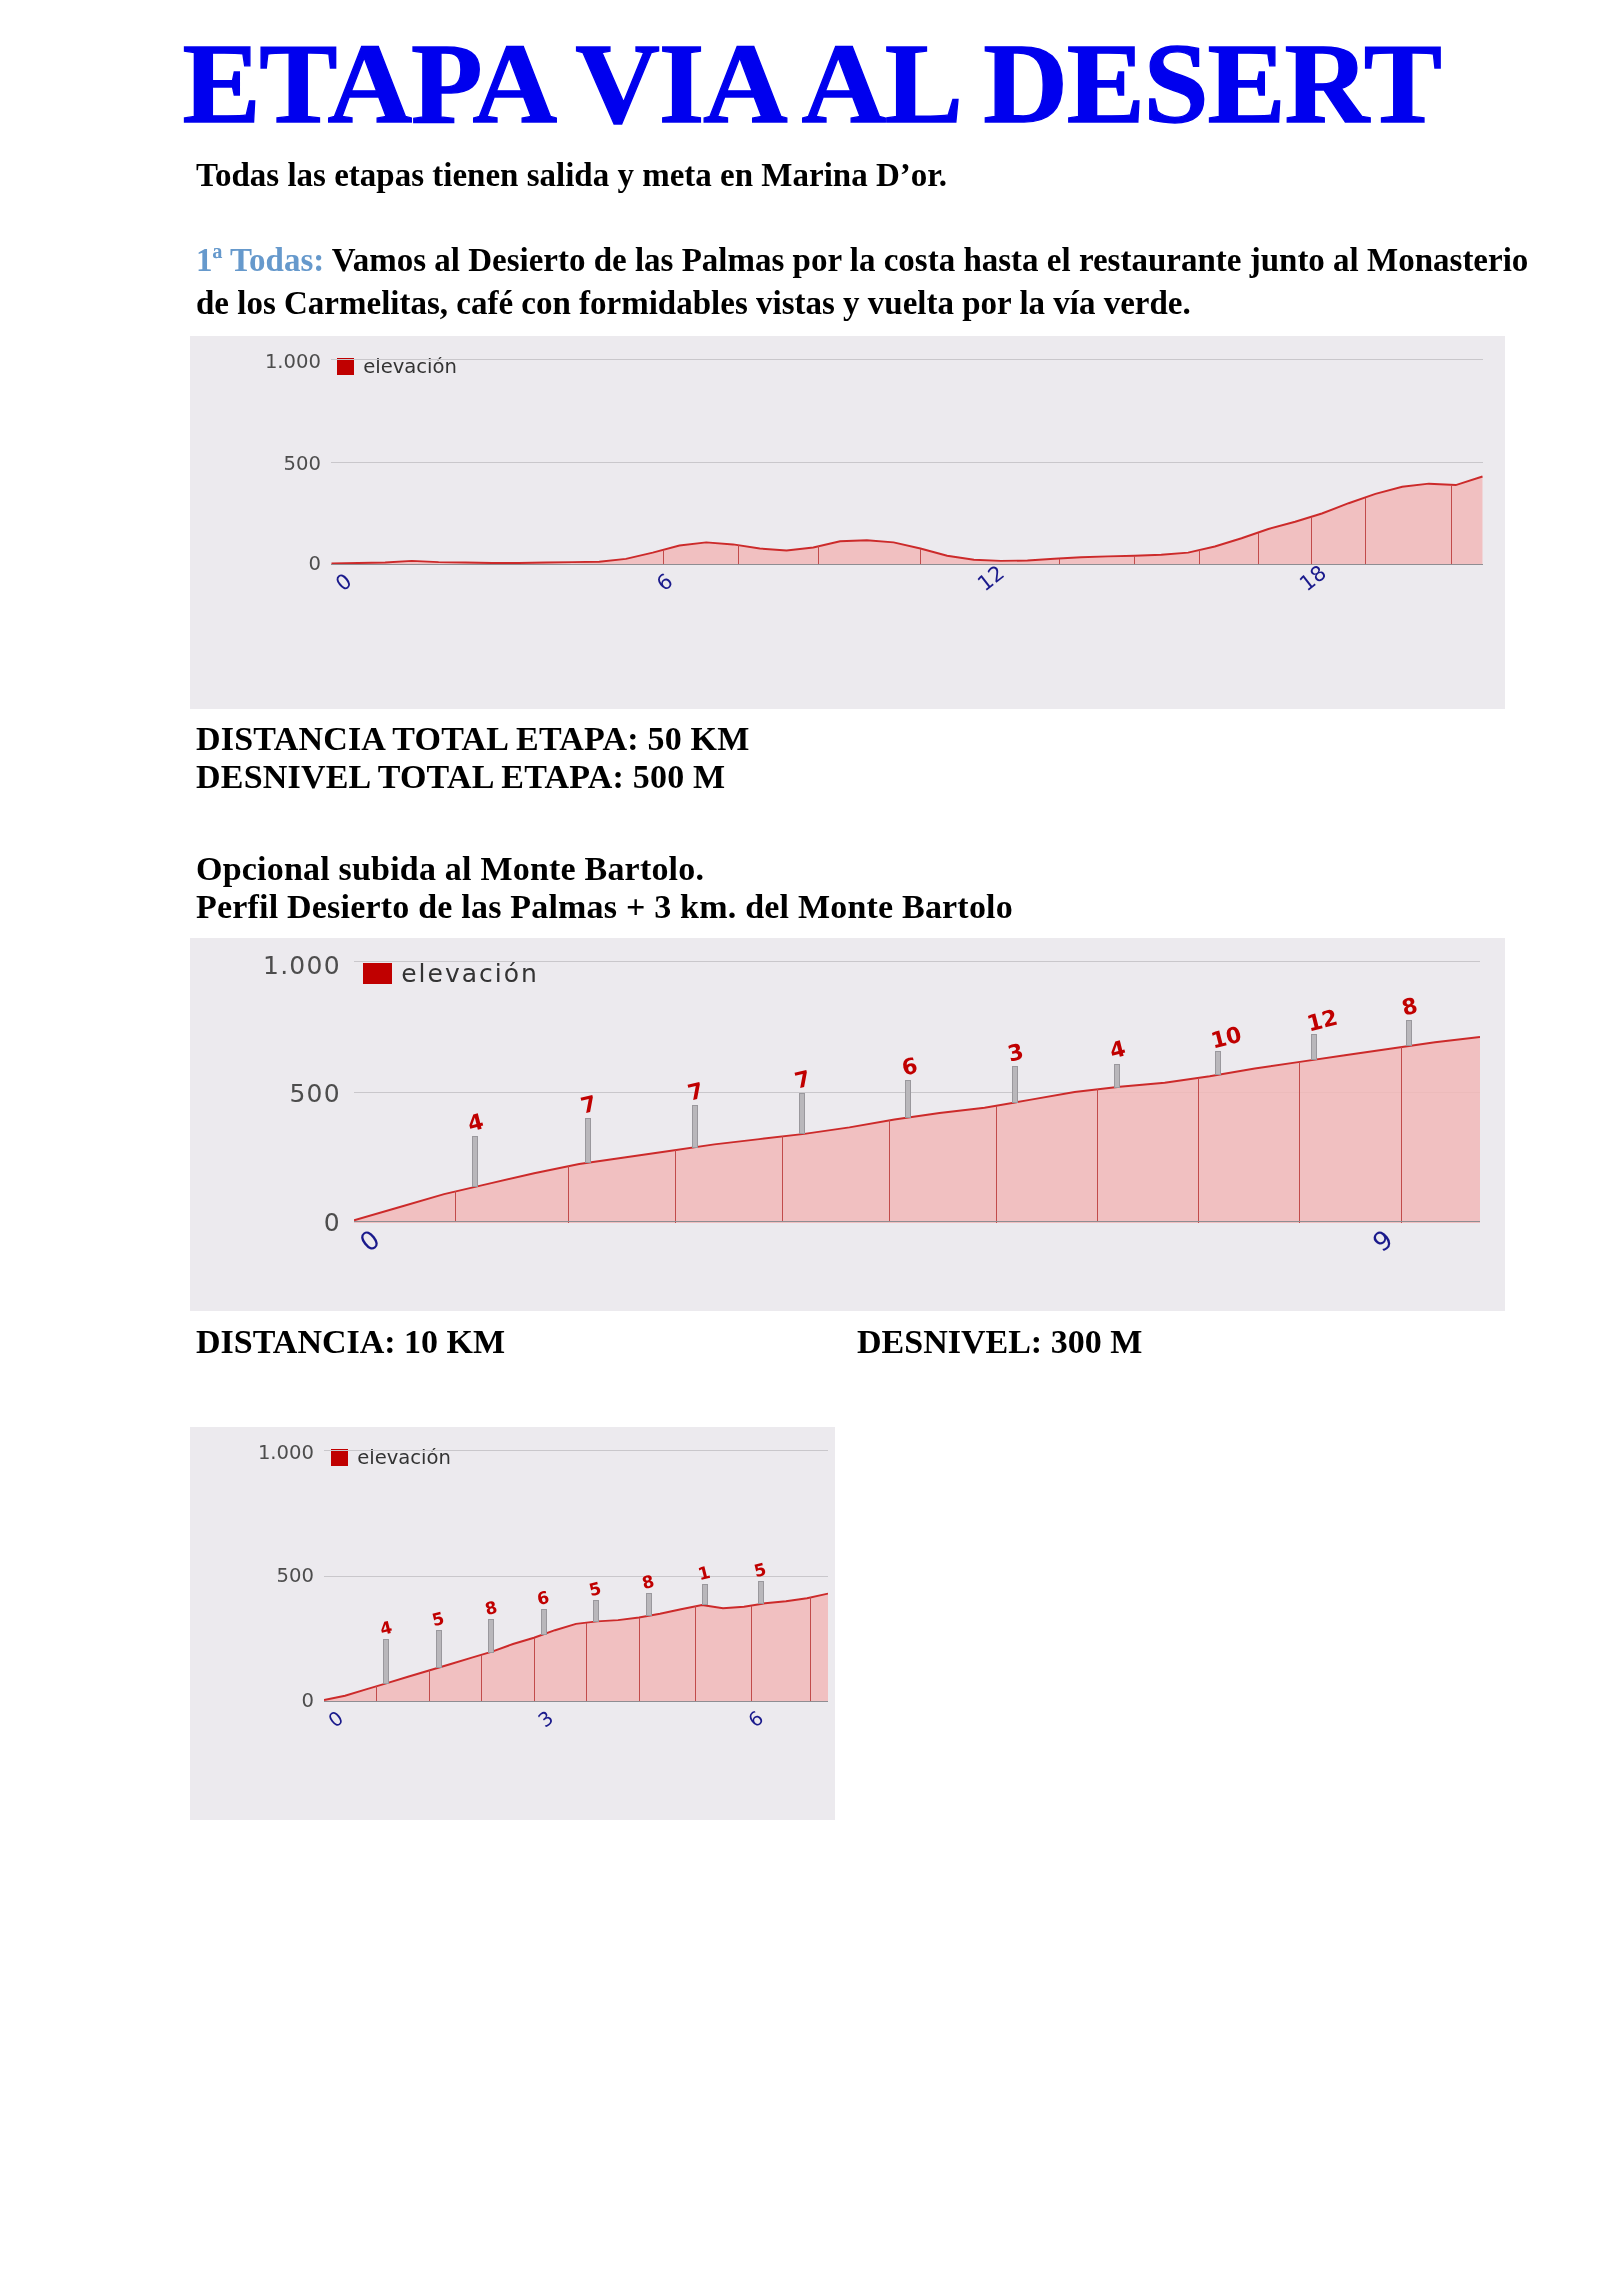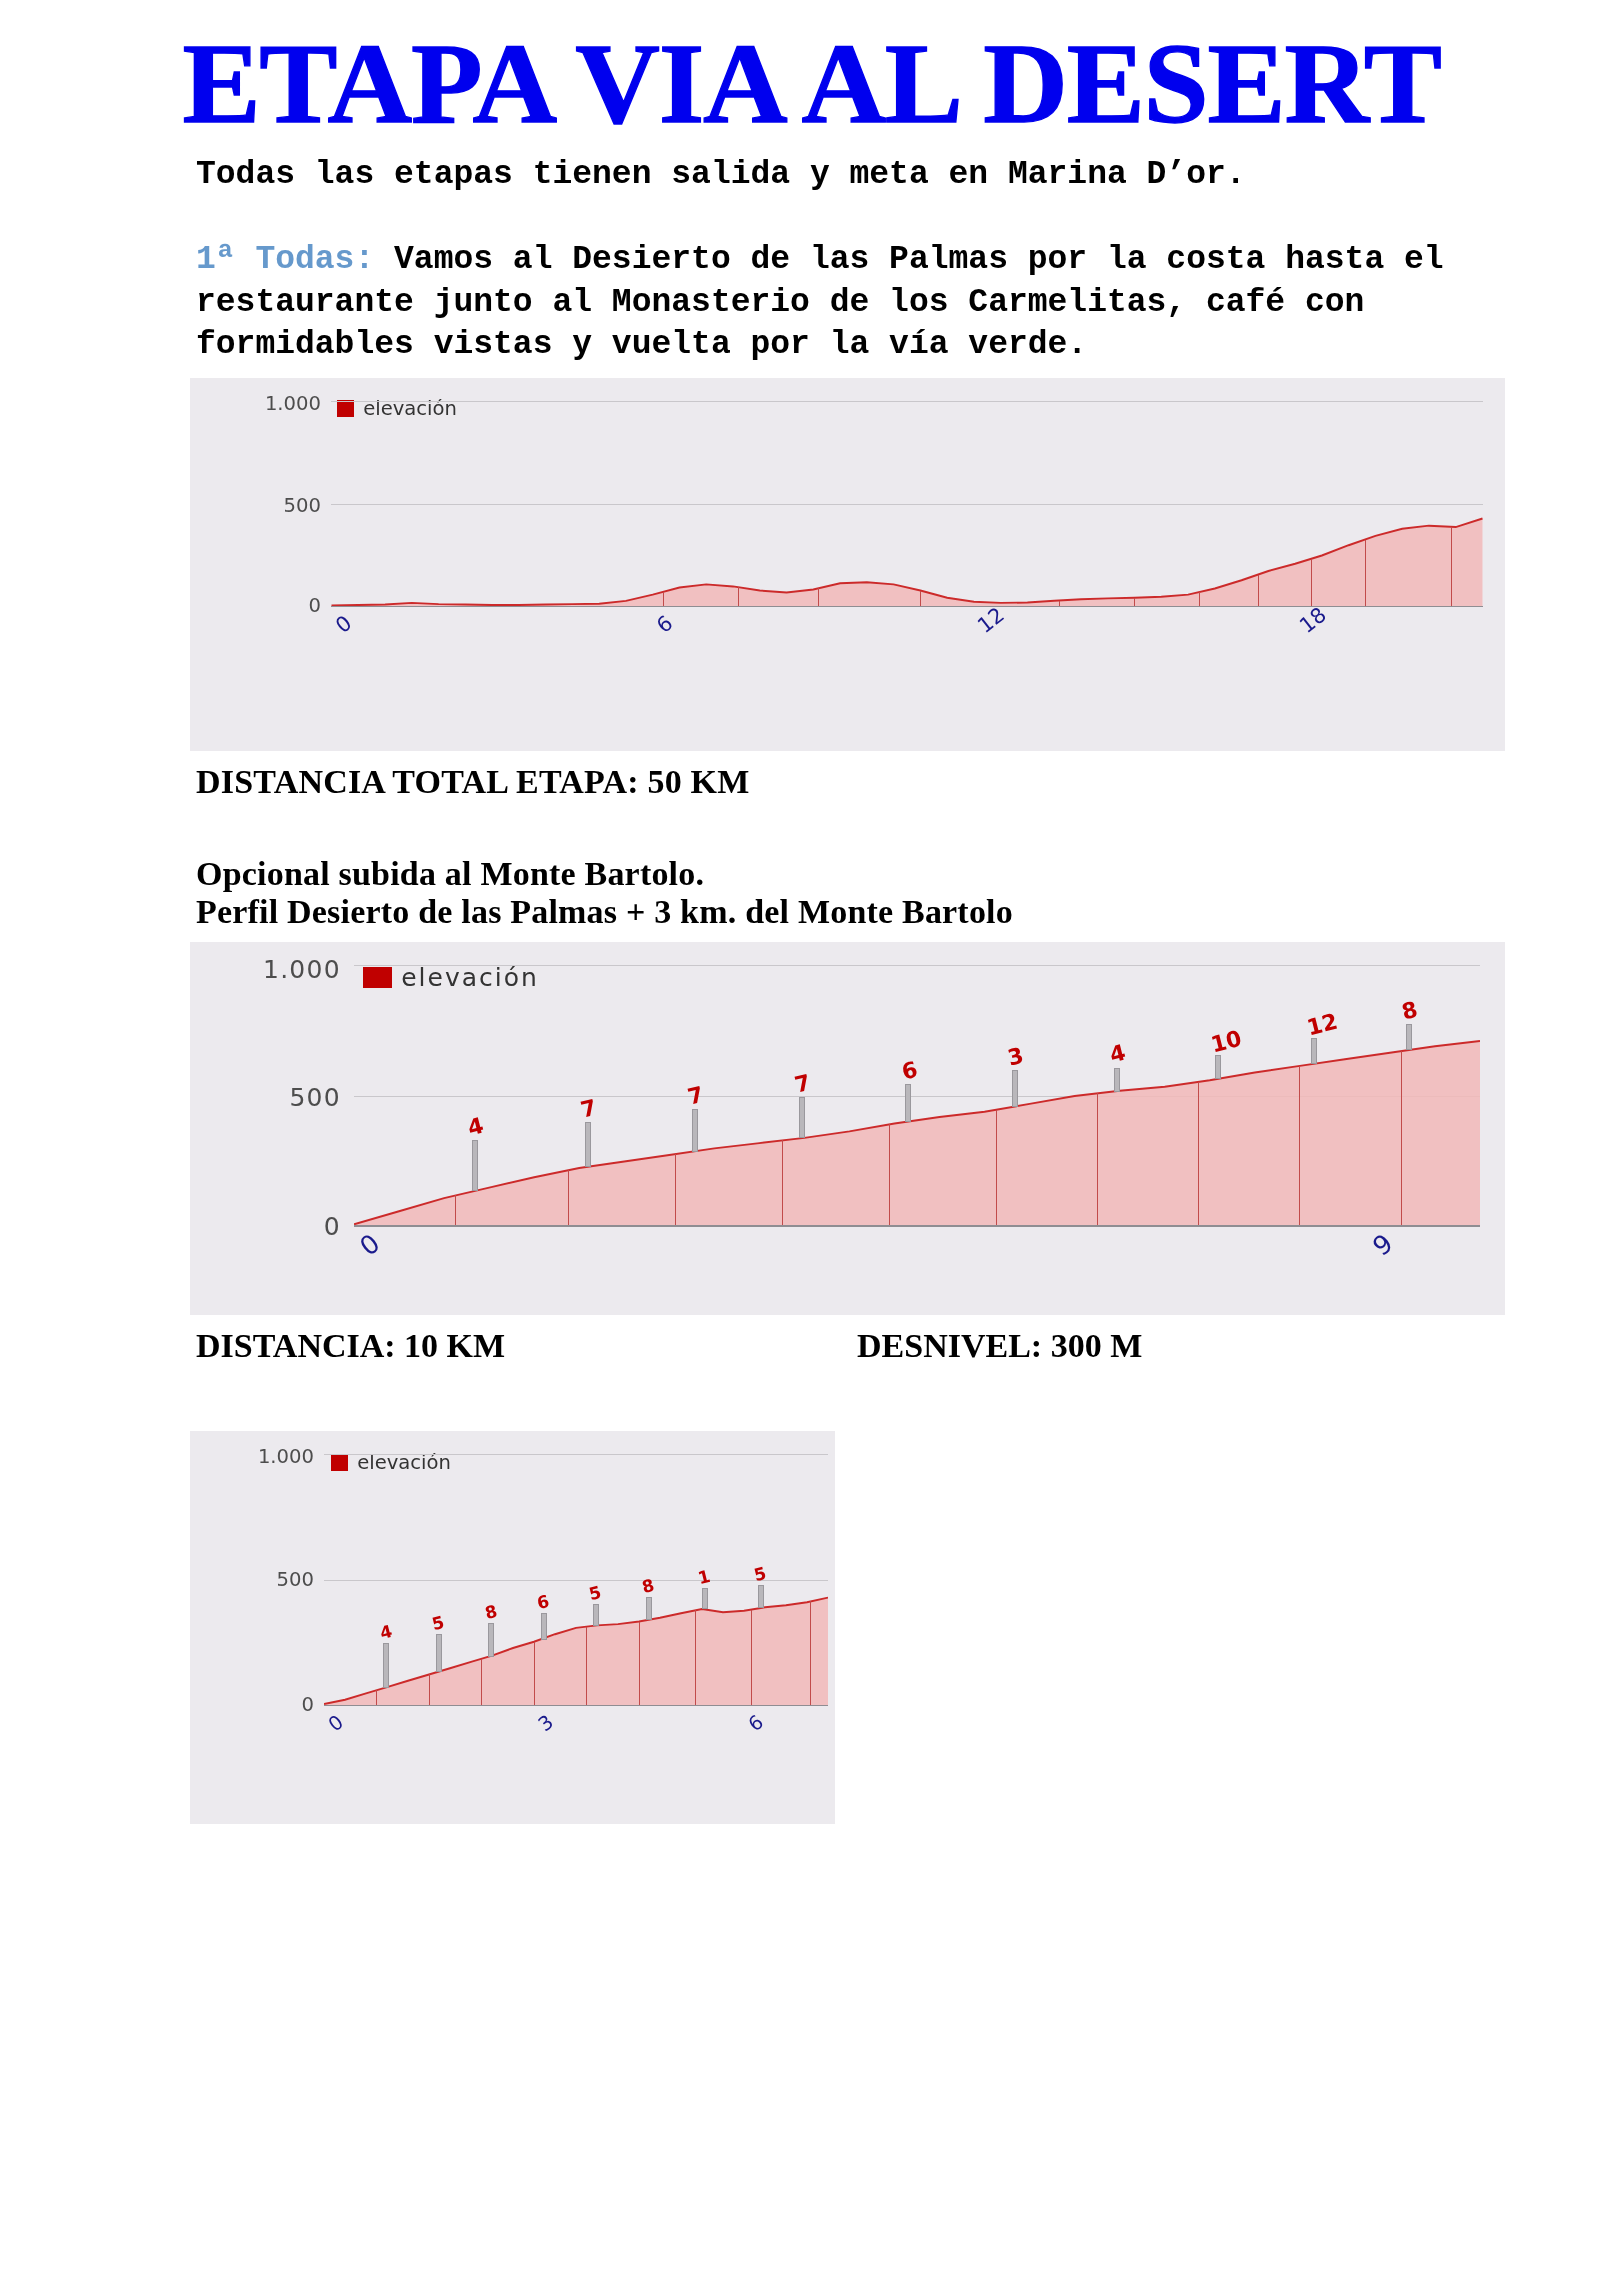--- a/index.html
+++ b/index.html
@@ -39,21 +39,20 @@
     transform-origin: center top;
   }
 
   
   .body-block {
     margin-left: 196px;
     margin-right: 79px;
     font-size: 33px;
     font-weight: bold;
     line-height: 1.28;
-    font-family: Liberation Mono, monospace;
   }
   .lead {
     margin-top: 11.8px;
   }
   .para-etapa {
     margin-top: 43px;
   }
   .etapa-label {
     color: #6699cc;
     font-weight: bold;
@@ -219,20 +218,21 @@
       </div>
     <div class="baseline" style="left:141px; top:228px; width:1152px;"></div>
   <div class="xtick" style="left: 141px; top: 241px; font-size: 21px;">0</div>
       <div class="xtick" style="left: 462px; top: 241px; font-size: 21px;">6</div>
       <div class="xtick" style="left: 783px; top: 241px; font-size: 21px;">12</div>
       <div class="xtick" style="left: 1105px; top: 241px; font-size: 21px;">18</div>
     </div>
 
   <div class="gap-sm"></div>
   <div class="heading-line">DISTANCIA TOTAL ETAPA: 50 KM</div>
+  <div class="heading-line">DESNIVEL TOTAL ETAPA: 500 M</div>
 
   <div class="gap-lg"></div>
   <div class="heading-line">Opcional subida al Monte Bartolo.</div>
   <div class="heading-line">Perfil Desierto de las Palmas + 3 km. del Monte Bartolo</div>
 
   <div class="gap-sm"></div>
 
   <div class="chart" id="chart2">
     <div class="axis-label" style="left:0px; top:13px; width:151px; font-size:25px; letter-spacing:1.3px;">1.000</div>
     <div class="axis-label" style="left:0px; top:141px; width:151px; font-size:25px; letter-spacing:1.3px;">500</div>

